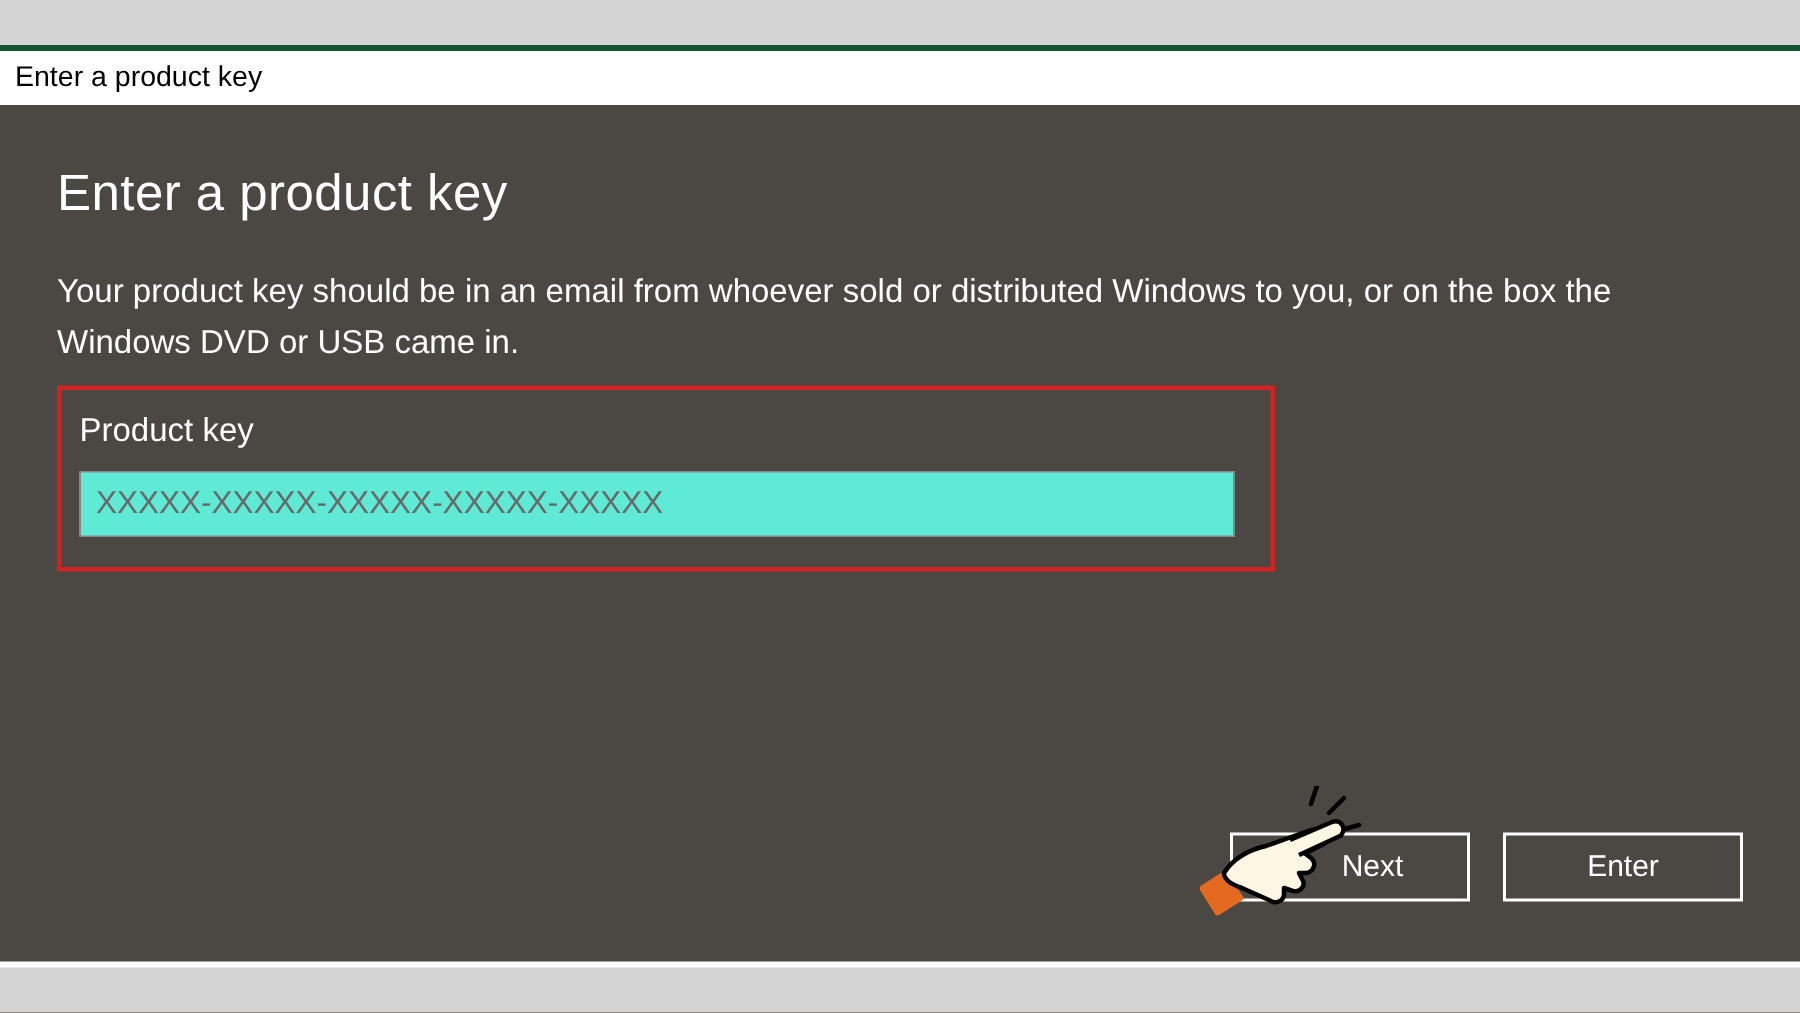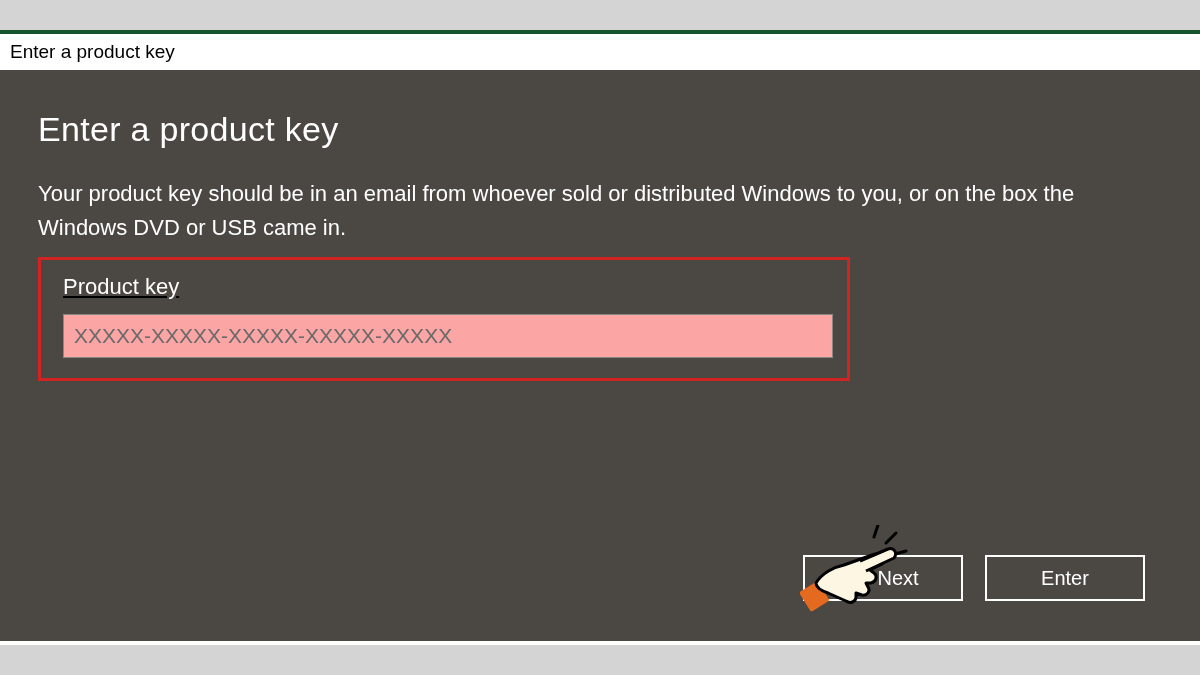--- a/index.html
+++ b/index.html
@@ -42,49 +42,48 @@
     }
     .desc {
       color: #ffffff;
       font-size: 22px;
       font-weight: 400;
       line-height: 1.55;
       margin-bottom: 12px;
     }
     .highlight-box {
       border: 3px solid #d22323;
-      padding: 12px 14px 20px 22px;
+      padding: 12px 14px 20px 12px;
       width: 812px;
-      text-decoration: underline;
     }
     .field-label {
       color: #ffffff;
       font-size: 22px;
       font-weight: 400;
       margin-bottom: 14px;
       margin-top: 2px;
     }
     .product-input {
       width: 770px;
       height: 44px;
-      background: #fca5a5;
+      background: #5eead4;
       border: 1px solid #888;
       font-size: 21px;
       font-family: inherit;
       color: #333;
       padding: 0 10px;
       outline: none;
     }
     .product-input::placeholder {
       color: #6a6a6a;
     }
     .button-row {
       position: absolute;
       bottom: 40px;
-      right: 55px;
+      right: 38px;
       display: flex;
       gap: 22px;
     }
     .btn {
       width: 160px;
       height: 46px;
       background: transparent;
       border: 2px solid #ffffff;
       color: #ffffff;
       font-size: 20px;

